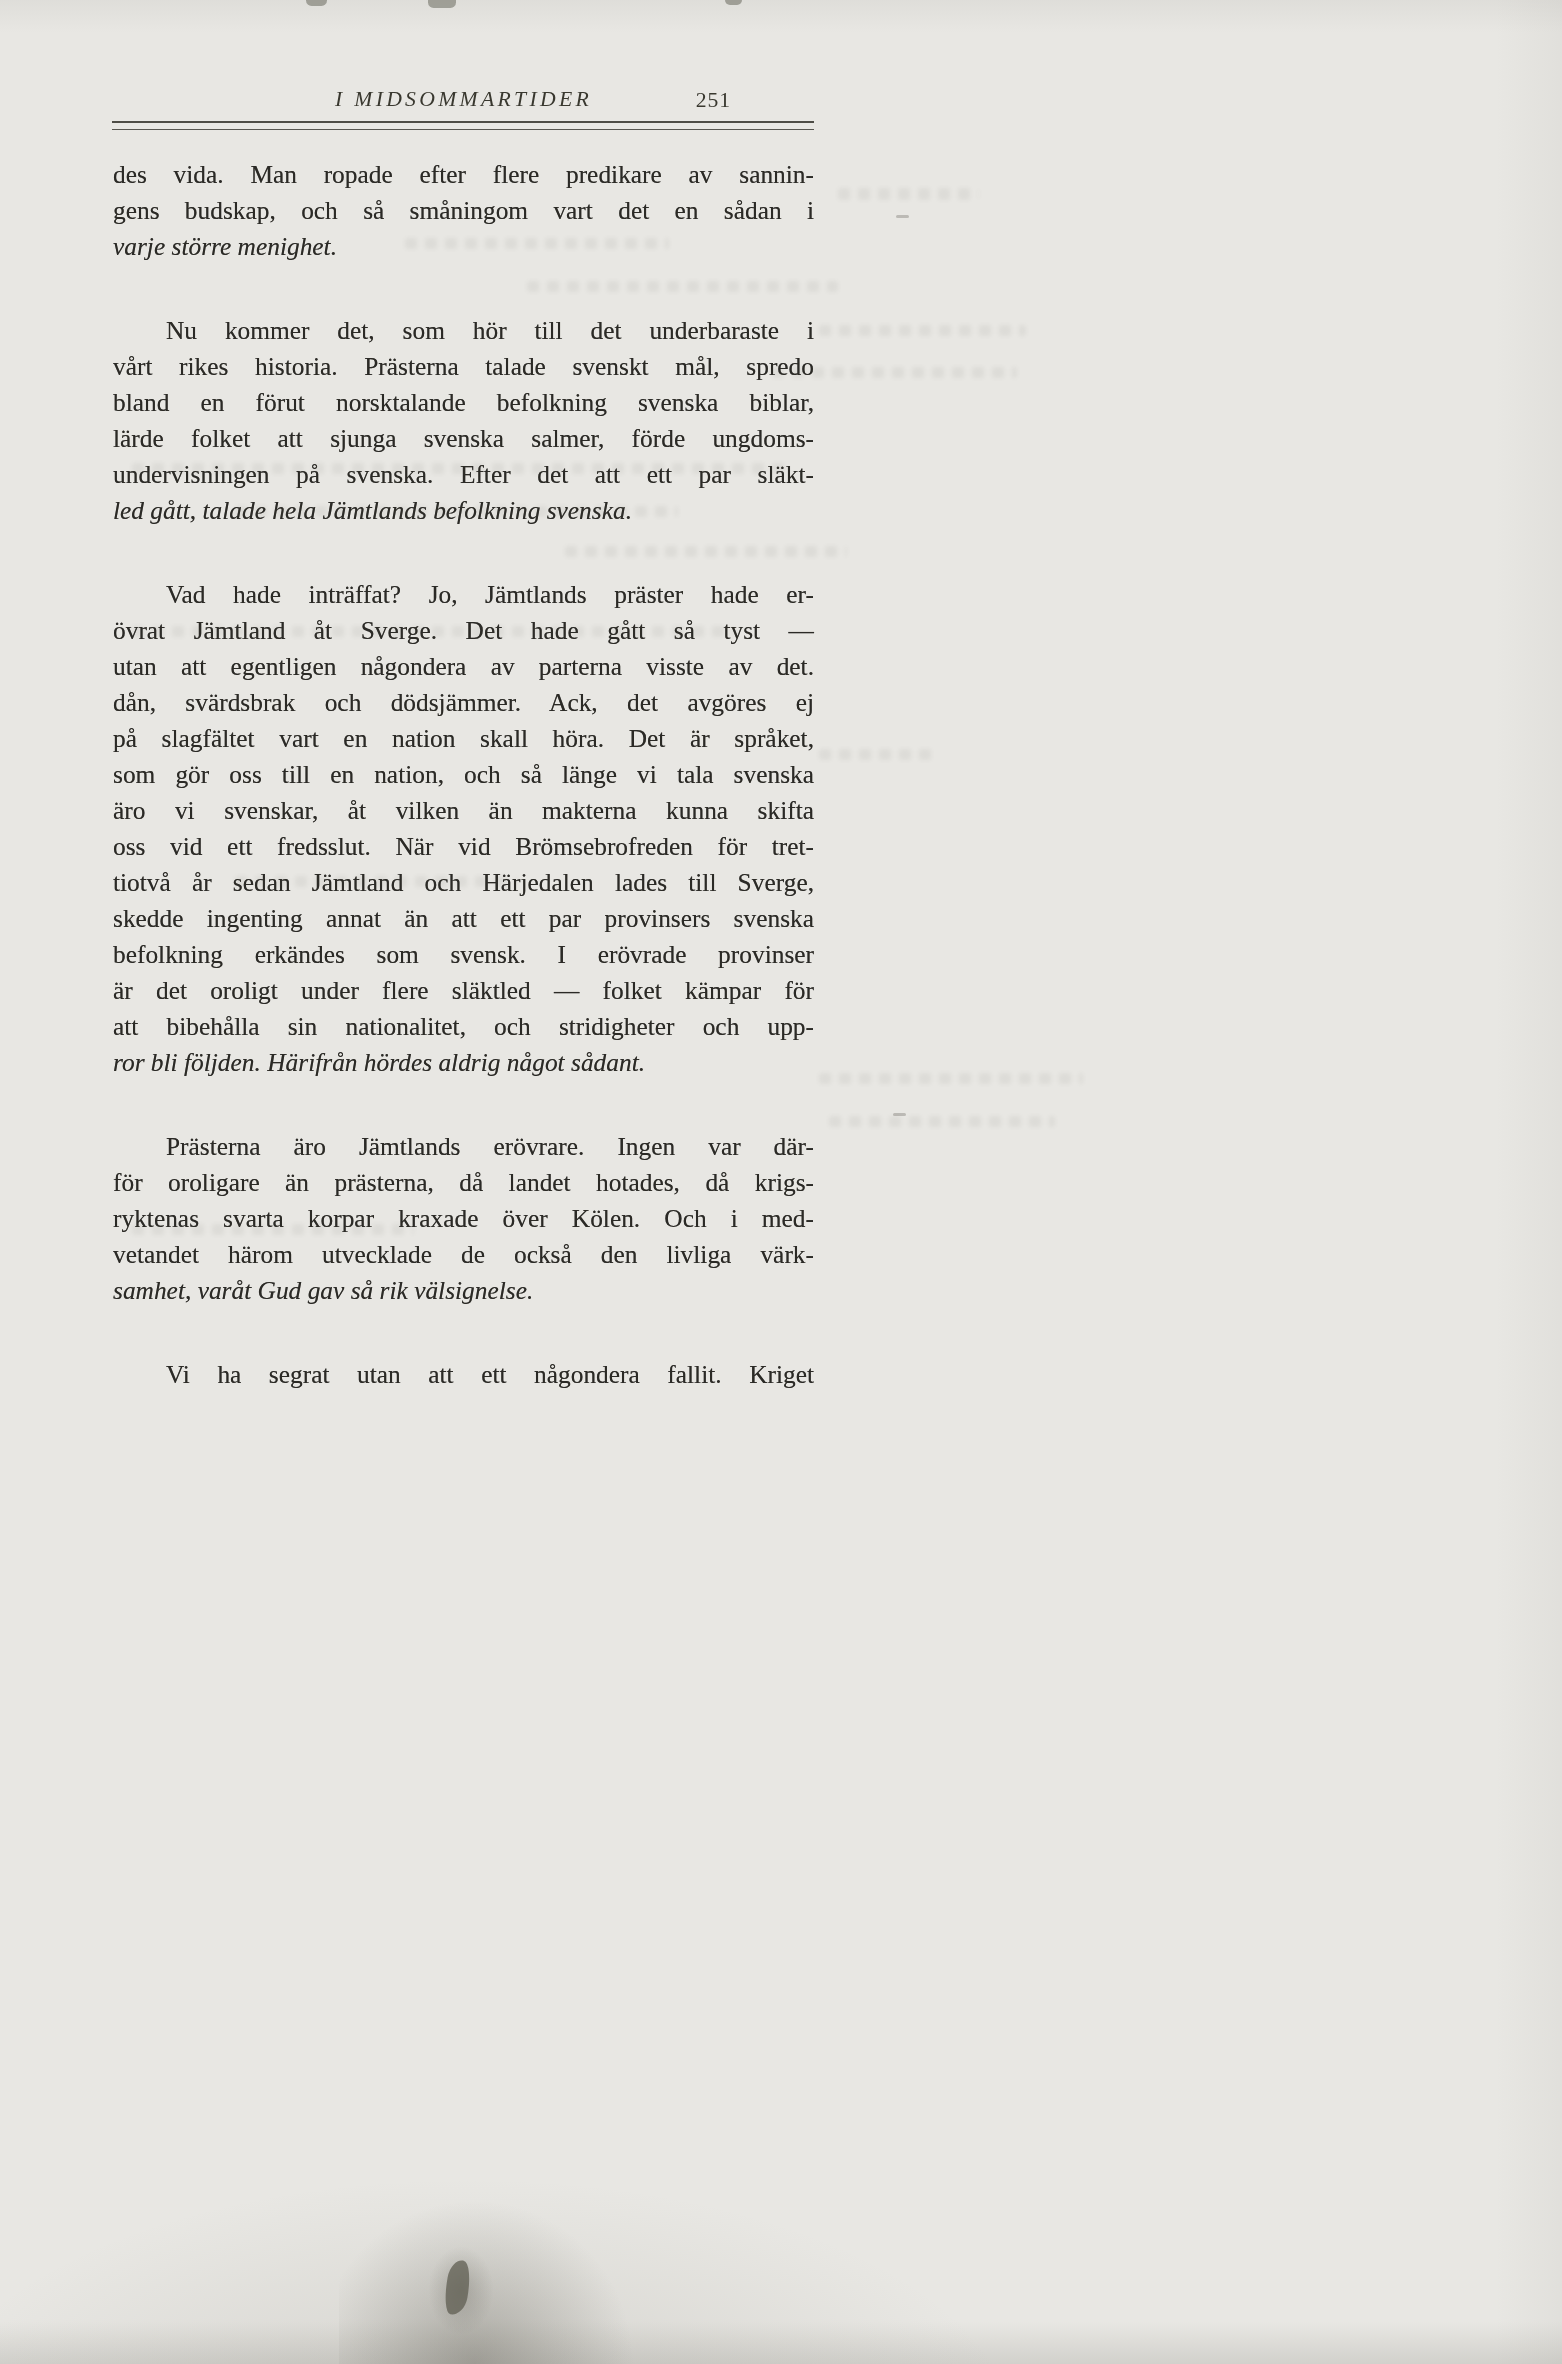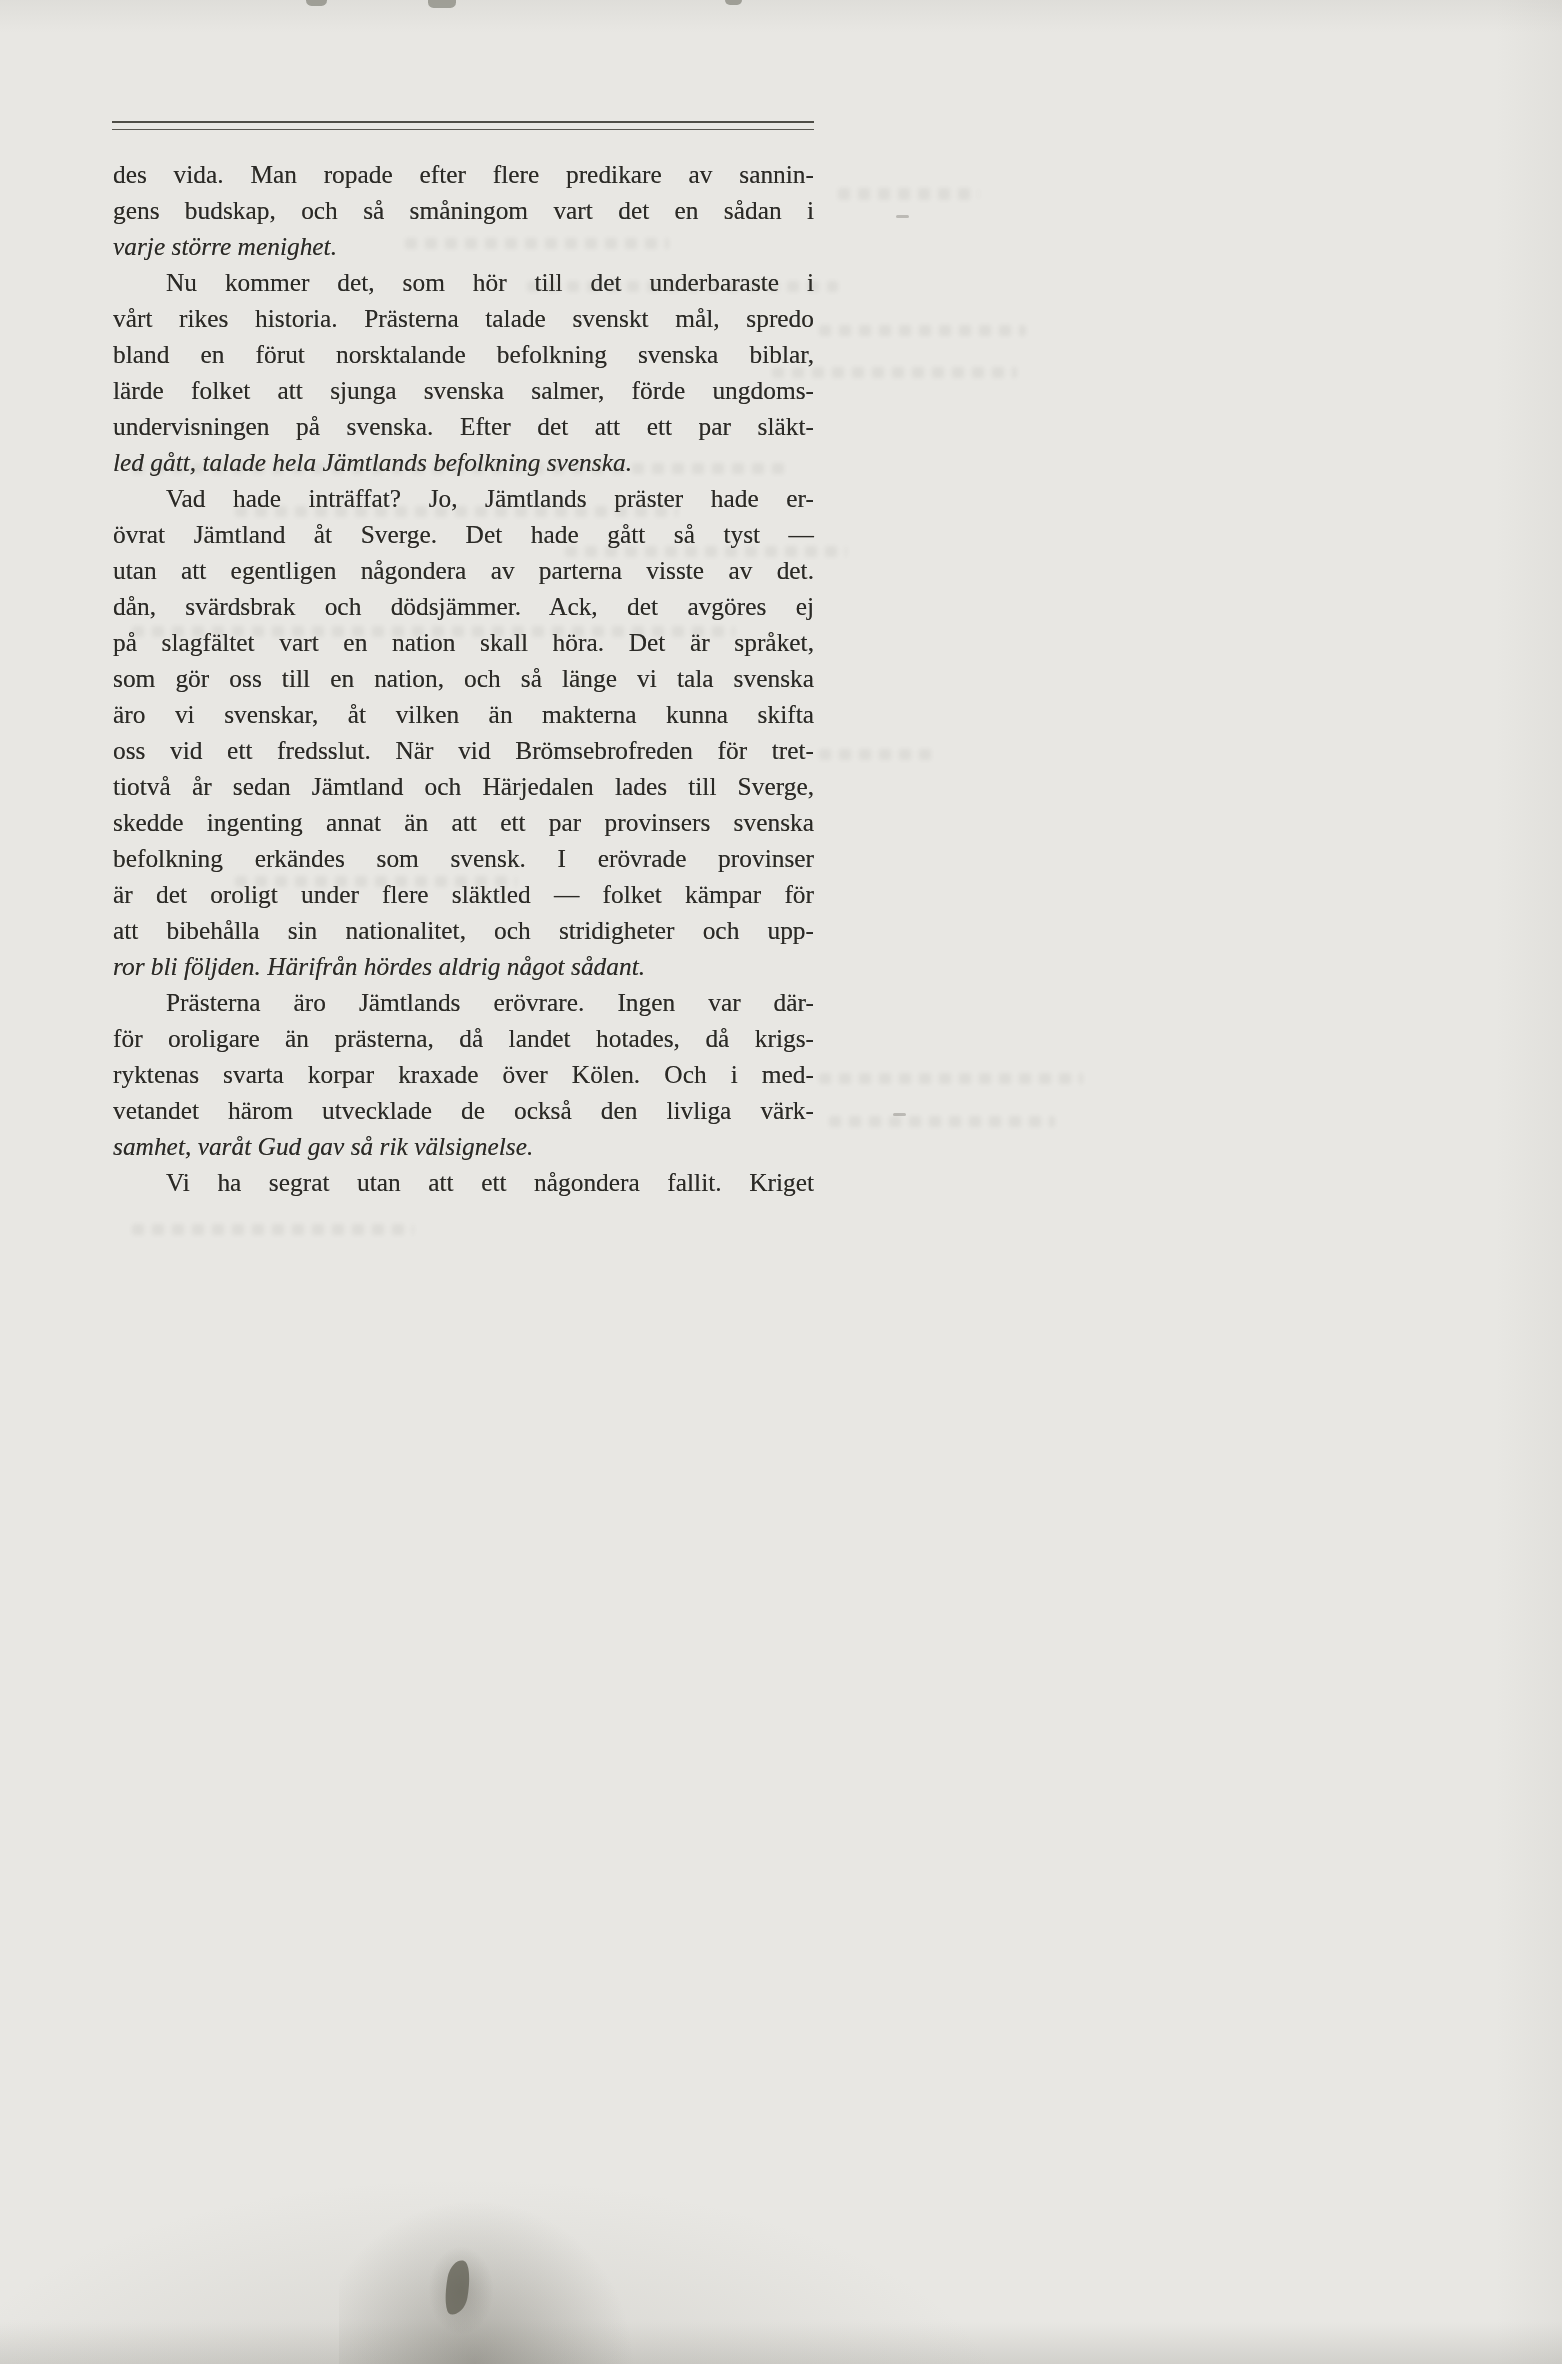--- a/index.html
+++ b/index.html
@@ -32,21 +32,21 @@
     border-bottom:1.9px solid rgba(50,49,42,0.80);
   }
 
   .body-text {
     position:absolute; top:156px; left:113px; width:701px;
     font-size:25.4px; line-height:36px;
     text-shadow:0 0 0.5px rgba(43,42,38,0.55);
   }
   .line { text-align:justify; text-align-last:justify; }
   .line.pe  { text-align-last:left;font-style:italic; }
-  .line.ind { text-indent:53px; }
+  .line.ind { text-indent:53px;margin-top:48px; }
 
   
   .ghost {
     position:absolute; opacity:0.07; filter:blur(1.9px); border-radius:2.8px;
     background:repeating-linear-gradient(90deg, #55544c 0 12.2px, transparent 12.2px 20px);
   }
   .speck { position:absolute; background:#6a695f; border-radius:0 0 5.6px 5.6px; opacity:0.55; }
   .dash  { position:absolute; background:#55544c; opacity:0.30; border-radius:1.9px; }
 
   .curl-shadow {
@@ -61,20 +61,24 @@
     position:absolute; left:446px; top:2260px; width:22.6px; height:55px;
     background:#5f5d52; opacity:0.75; transform:rotate(10deg);
     border-radius:55% 45% 60% 40% / 35% 65% 35% 65%;
   }
 </style>
 </head>
 <body>
 
 <div class="scan">
 
+  <div class="page-header">
+    <div class="running-title">I MIDSOMMARTIDER</div>
+    <div class="page-number">251</div>
+  </div>
 
   <div class="header-rule"></div>
 
   <div class="body-text">
     <div class="line">des vida. Man ropade efter flere predikare av sannin-</div>
     <div class="line">gens budskap, och så småningom vart det en sådan i</div>
     <div class="line pe">varje större menighet.</div>
     <div class="line ind">Nu kommer det, som hör till det underbaraste i</div>
     <div class="line">vårt rikes historia. Prästerna talade svenskt mål, spredo</div>
     <div class="line">bland en förut norsktalande befolkning svenska biblar,</div>

